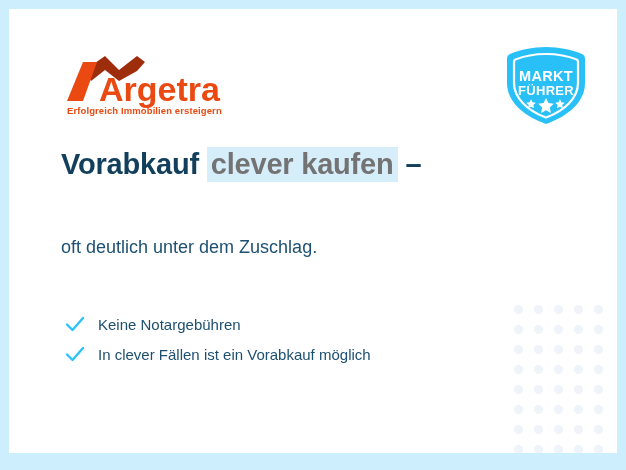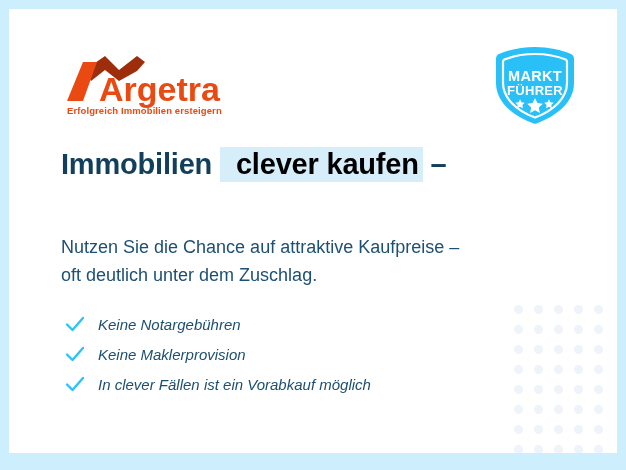--- a/index.html
+++ b/index.html
@@ -50,21 +50,21 @@
     top: 44px;
     width: 200px;
     height: 66px;
     z-index: 2;
   }
   .logo svg { display:block; }
 
   
   .badge {
     position: absolute;
-    left: 483px;
+    left: 494px;
     top: 36px;
     width: 86px;
     height: 80px;
     z-index: 2;
   }
   .badge svg { display:block; }
 
   
   .headline {
     position: absolute;
@@ -73,22 +73,22 @@
     z-index: 2;
     font-size: 29px;
     font-weight: bold;
     line-height: 38px;
     color: #123f5c;
     letter-spacing: -0.2px;
     white-space: nowrap;
   }
   .hl-mark {
     background: #d6eefa;
-    padding: 1px 4px 2px 16px;
-    color: #000000;
+    padding: 1px 4px 2px 4px;
+    color: #737373;
   }
 
   
   .subhead {
     position: absolute;
     left: 52px;
     top: 224px;
     z-index: 2;
     font-size: 18px;
     line-height: 28px;
@@ -96,21 +96,20 @@
     white-space: nowrap;
   }
 
   
   .bullets {
     position: absolute;
     left: 55px;
     top: 300px;
     z-index: 2;
     list-style: none;
-    font-style: italic;
   }
   .bullets li {
     display: flex;
     align-items: center;
     height: 30px;
     font-size: 15px;
     color: #1d4f70;
     white-space: nowrap;
   }
   .check {
@@ -195,43 +194,36 @@
         <text x="43" y="50" text-anchor="middle" font-family="'Liberation Sans', sans-serif" font-size="13" font-weight="bold" fill="#ffffff" letter-spacing="0.3">FÜHRER</text>
         <g fill="#ffffff">
           <path d="M29 56 l1.7 3.6 3.9 .5 -2.9 2.7 .8 3.9 -3.5 -1.9 -3.5 1.9 .8 -3.9 -2.9 -2.7 3.9 -.5 Z" transform="translate(0,-1) scale(0.85) translate(4,9)"></path>
           <path d="M43 53 l2.4 5 5.4 .7 -4 3.8 1.1 5.4 -4.9 -2.7 -4.9 2.7 1.1 -5.4 -4 -3.8 5.4 -.7 Z"></path>
           <path d="M57 56 l1.7 3.6 3.9 .5 -2.9 2.7 .8 3.9 -3.5 -1.9 -3.5 1.9 .8 -3.9 -2.9 -2.7 3.9 -.5 Z" transform="translate(0,-1) scale(0.85) translate(10,9)"></path>
         </g>
       </svg>
     </div>
 
     <div class="headline">
-      <div><span>Immobilien </span><span class="hl-mark">clever kaufen</span><span> –</span></div>
+      <div><span>Vorabkauf </span><span class="hl-mark">clever kaufen</span><span> –</span></div>
     </div>
 
     <div class="subhead">
-      <div>Nutzen Sie die Chance auf attraktive Kaufpreise –</div>
       <div>oft deutlich unter dem Zuschlag.</div>
     </div>
 
     <ul class="bullets">
       <li>
         <svg class="check" viewBox="0 0 22 22" xmlns="http://www.w3.org/2000/svg">
             <path d="M3 11.5 L8.5 17 L19 5" fill="none" stroke="#2bc3f9" stroke-width="2.4" stroke-linecap="round" stroke-linejoin="round"></path>
           </svg>
         <span>Keine Notargebühren</span>
       </li>
       <li>
         <svg class="check" viewBox="0 0 22 22" xmlns="http://www.w3.org/2000/svg">
             <path d="M3 11.5 L8.5 17 L19 5" fill="none" stroke="#2bc3f9" stroke-width="2.4" stroke-linecap="round" stroke-linejoin="round"></path>
           </svg>
-        <span>Keine Maklerprovision</span>
-      </li>
-      <li>
-        <svg class="check" viewBox="0 0 22 22" xmlns="http://www.w3.org/2000/svg">
-            <path d="M3 11.5 L8.5 17 L19 5" fill="none" stroke="#2bc3f9" stroke-width="2.4" stroke-linecap="round" stroke-linejoin="round"></path>
-          </svg>
         <span>In clever Fällen ist ein Vorabkauf möglich</span>
       </li>
     </ul>
 
   </div>
 </div>
 
 </body></html>

